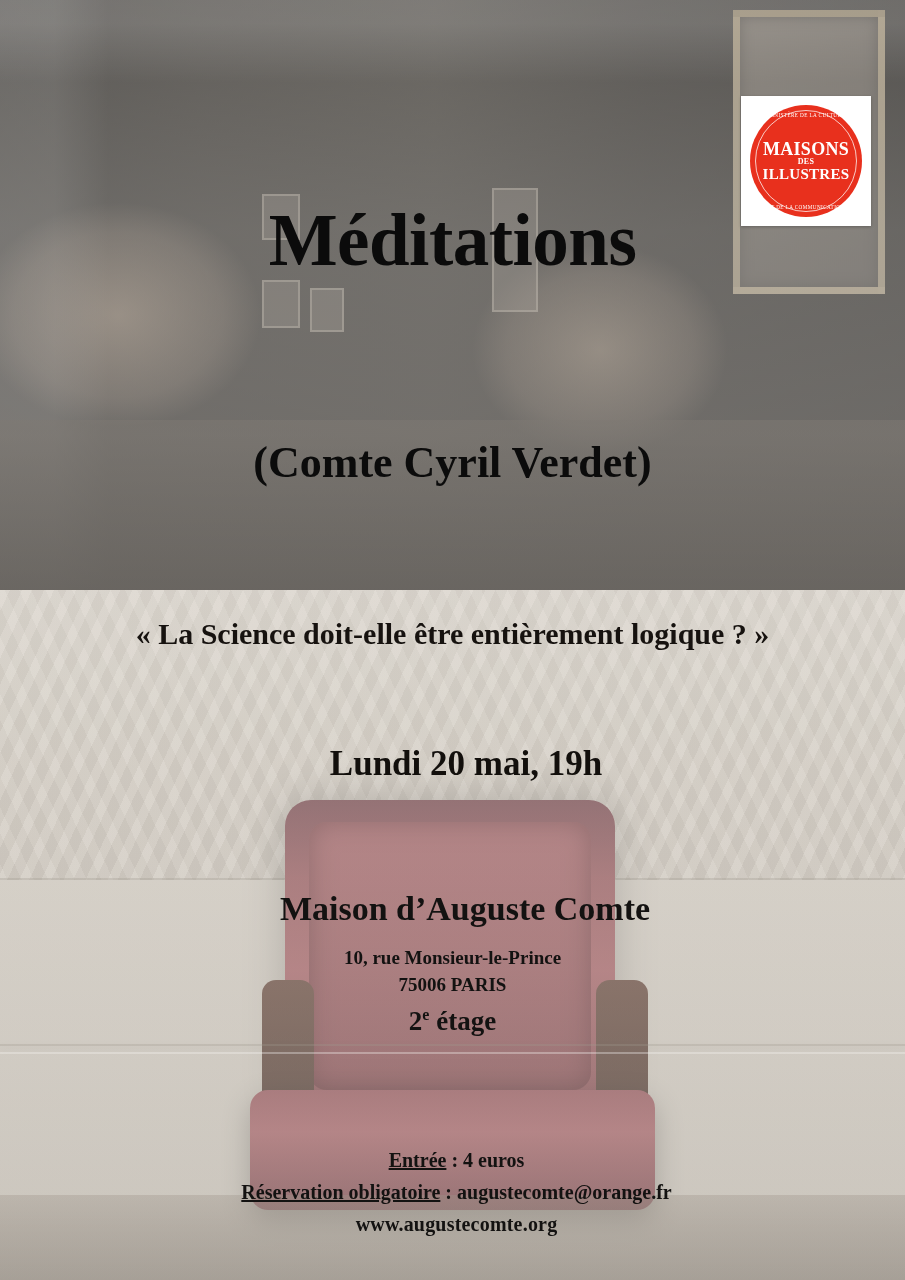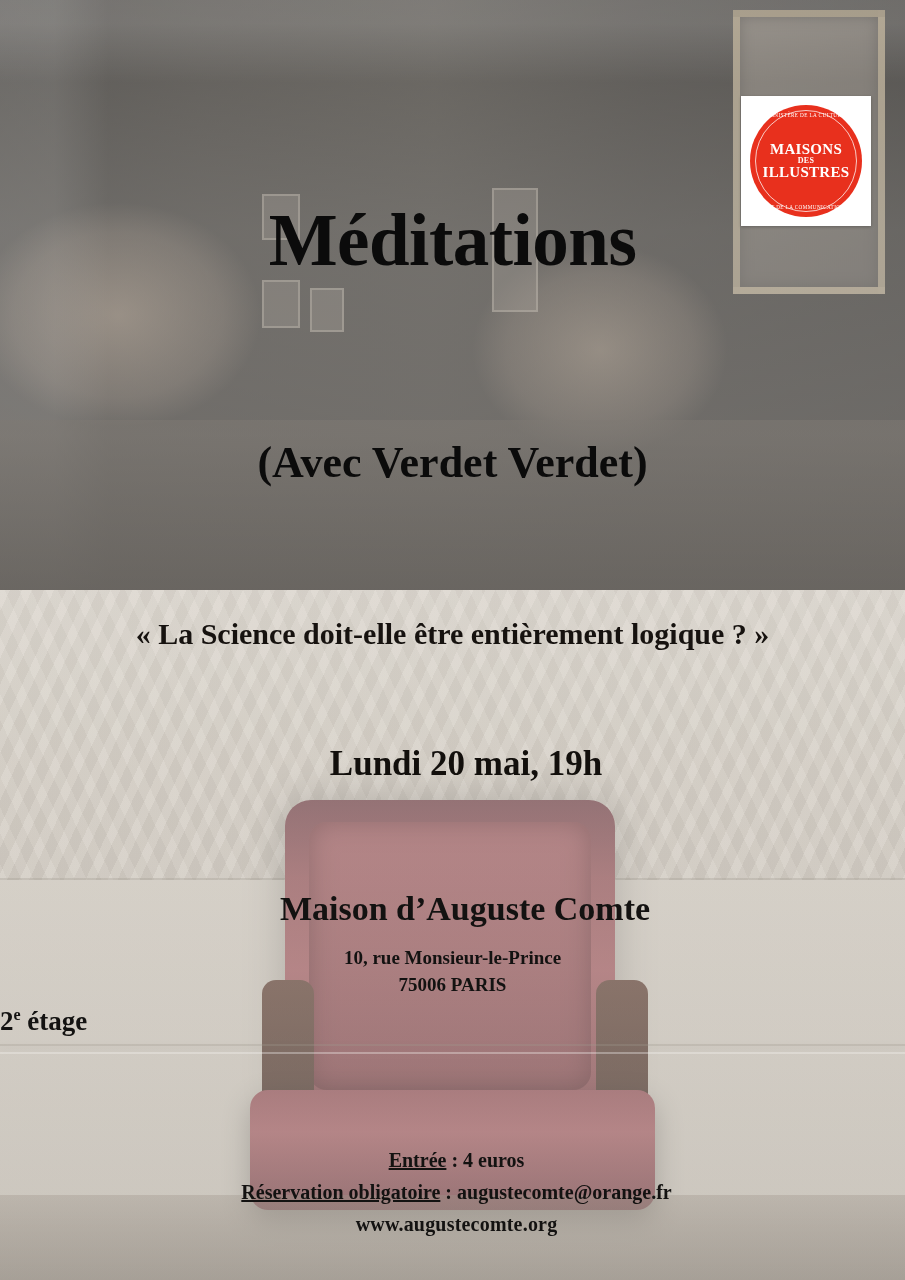--- a/index.html
+++ b/index.html
@@ -192,21 +192,21 @@
     text-transform: uppercase;
     transform: scaleY(1.15);
   }
   .logo-main {
     font-family: "Liberation Serif", serif;
     font-weight: bold;
     line-height: 1.02;
     text-transform: uppercase;
     letter-spacing: .3px;
   }
-  .logo-l1 { font-size: 15px; }
+  .logo-l1 { font-size: 18px; }
   .logo-l2 { font-size: 8px; }
   .logo-l3 { font-size: 15px; }
 
   .title {
     position: absolute;
     left: 0; right: 0; top: 198px;
     text-align: center;
     font-size: 73px;
     font-weight: bold;
     line-height: 1.18;
@@ -255,21 +255,21 @@
     left: 0; right: 0; top: 945px;
     text-align: center;
     font-size: 19px;
     font-weight: bold;
     line-height: 1.42;
     color: #131211;
   }
   .floor {
     position: absolute;
     left: 0; right: 0; top: 1006px;
-    text-align: left;
+    text-align: center;
     font-size: 27px;
     font-weight: bold;
     color: #131211;
   }
   .floor sup { font-size: 16px; vertical-align: super; }
 
   .footer {
     position: absolute;
     left: 0; right: 0; top: 1144px;
     text-align: center;
@@ -321,21 +321,21 @@
           <div class="logo-l3">ILLUSTRES</div>
         </div>
         <div class="logo-bot-text">ET DE LA COMMUNICATION</div>
       </div>
     </div>
 
     <div class="title">
       <div>Méditations</div>
     </div>
 
-    <div class="subtitle">(Avec Verdet Verdet)</div>
+    <div class="subtitle">(Comte Cyril Verdet)</div>
 
     <div class="quote">« La Science doit-elle être entièrement logique ? »</div>
 
     <div class="datetime">Lundi 20 mai, 19h</div>
 
     <div class="venue">Maison d’Auguste Comte</div>
 
     <div class="addr">
       <div>10, rue Monsieur-le-Prince</div>
       <div>75006 PARIS</div>

